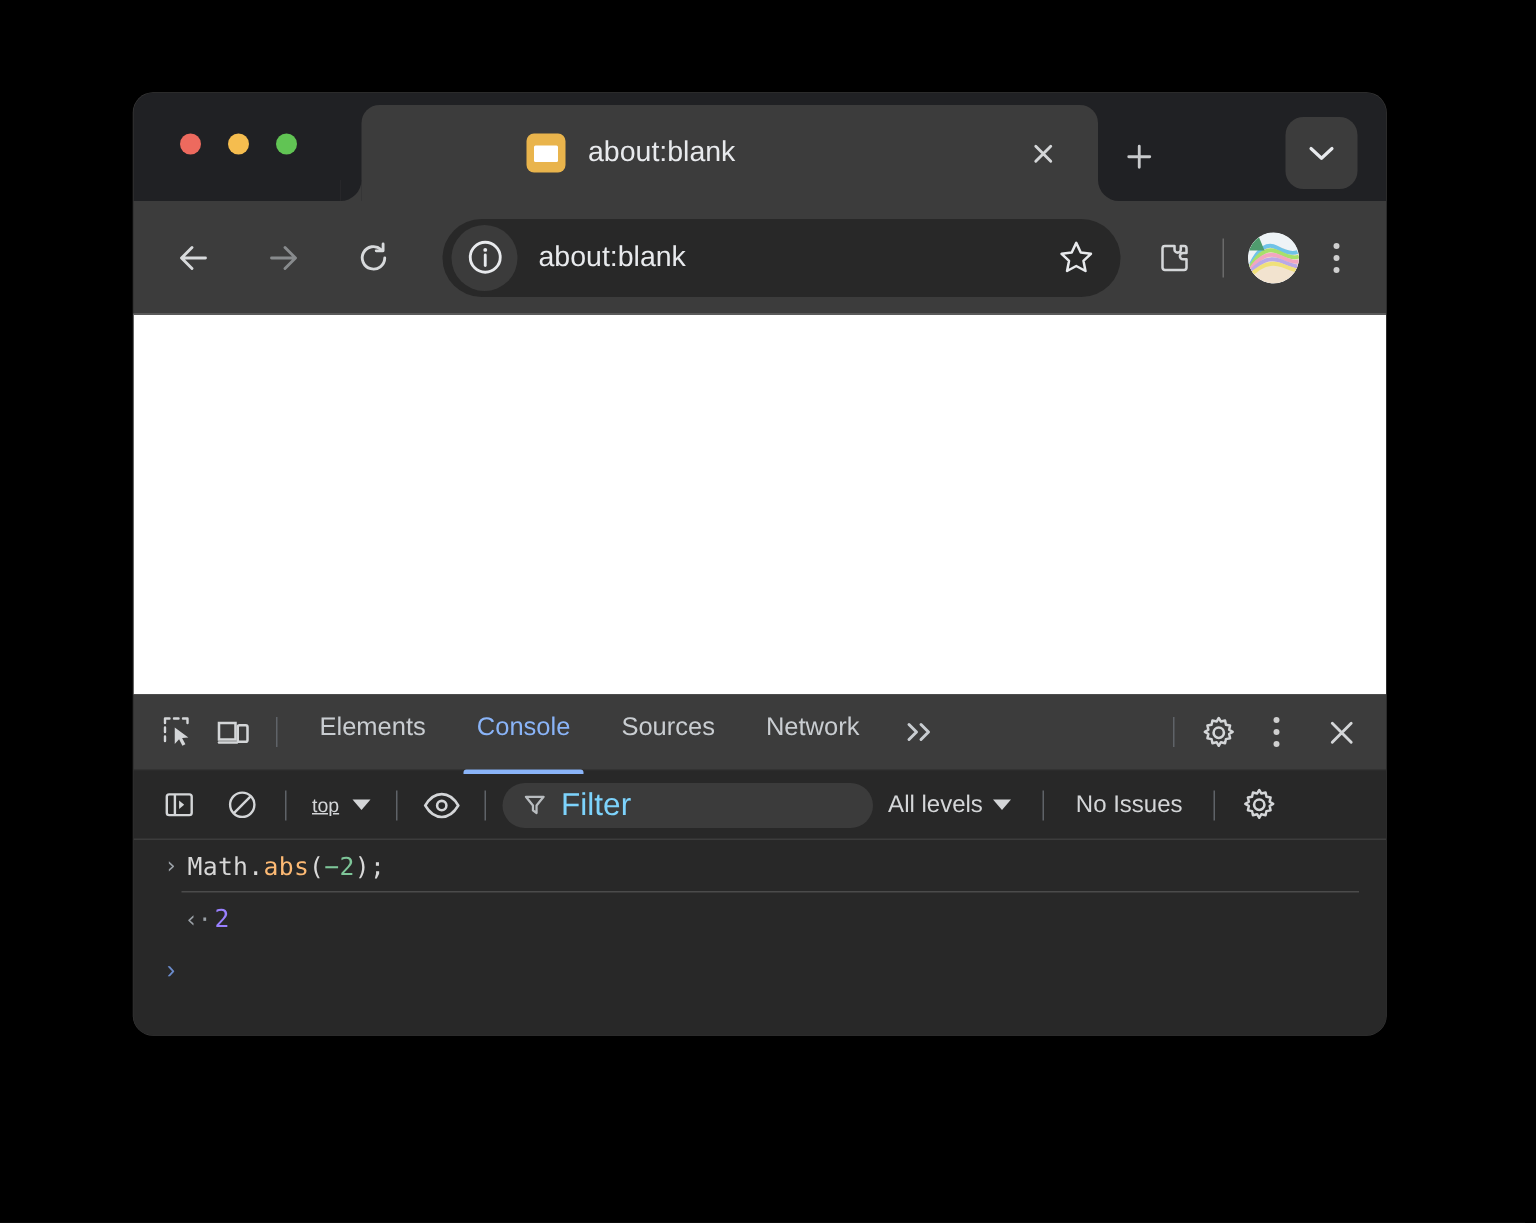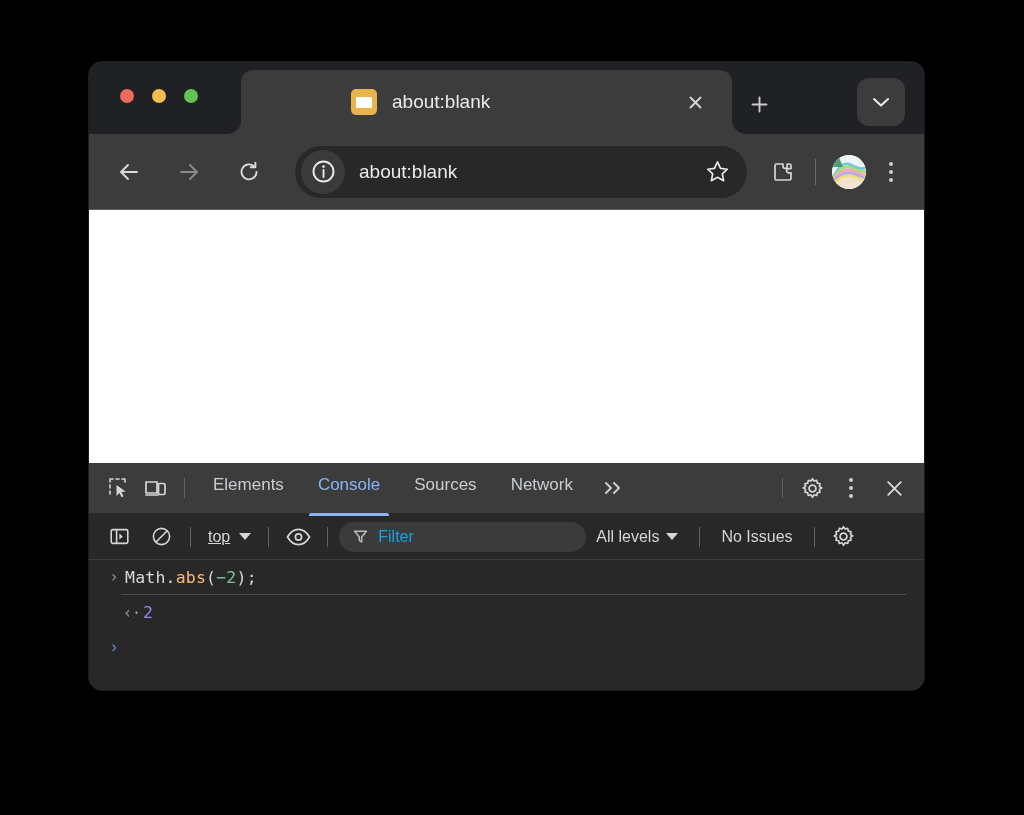--- a/index.html
+++ b/index.html
@@ -326,21 +326,21 @@
     display: flex;
     align-items: center;
     padding-left: 12px;
     border-bottom: 1px solid #3c3c3c;
   }
   .ctx-select {
     display: flex;
     align-items: center;
     gap: 9px;
     color: #d4d6d8;
-    font-size: 16px;
+    font-size: 13px;
     padding: 0 6px;
     flex: none;
     text-decoration: underline;
   }
   .caret {
     width: 0; height: 0;
     border-left: 6px solid transparent;
     border-right: 6px solid transparent;
     border-top: 7px solid #d4d6d8;
   }
@@ -349,22 +349,22 @@
     height: 30px;
     background: #3b3b3b;
     border-radius: 15px;
     display: flex;
     align-items: center;
     padding-left: 14px;
     gap: 10px;
     flex: none;
   }
   .filter-text {
-    color: #0ea5e9;
-    font-size: 16px;
+    color: #7dd3fc;
+    font-size: 21px;
   }
   .levels {
     display: flex;
     align-items: center;
     gap: 7px;
     color: #d4d6d8;
     font-size: 16px;
     padding: 0 10px;
     flex: none;
     text-align: center;

